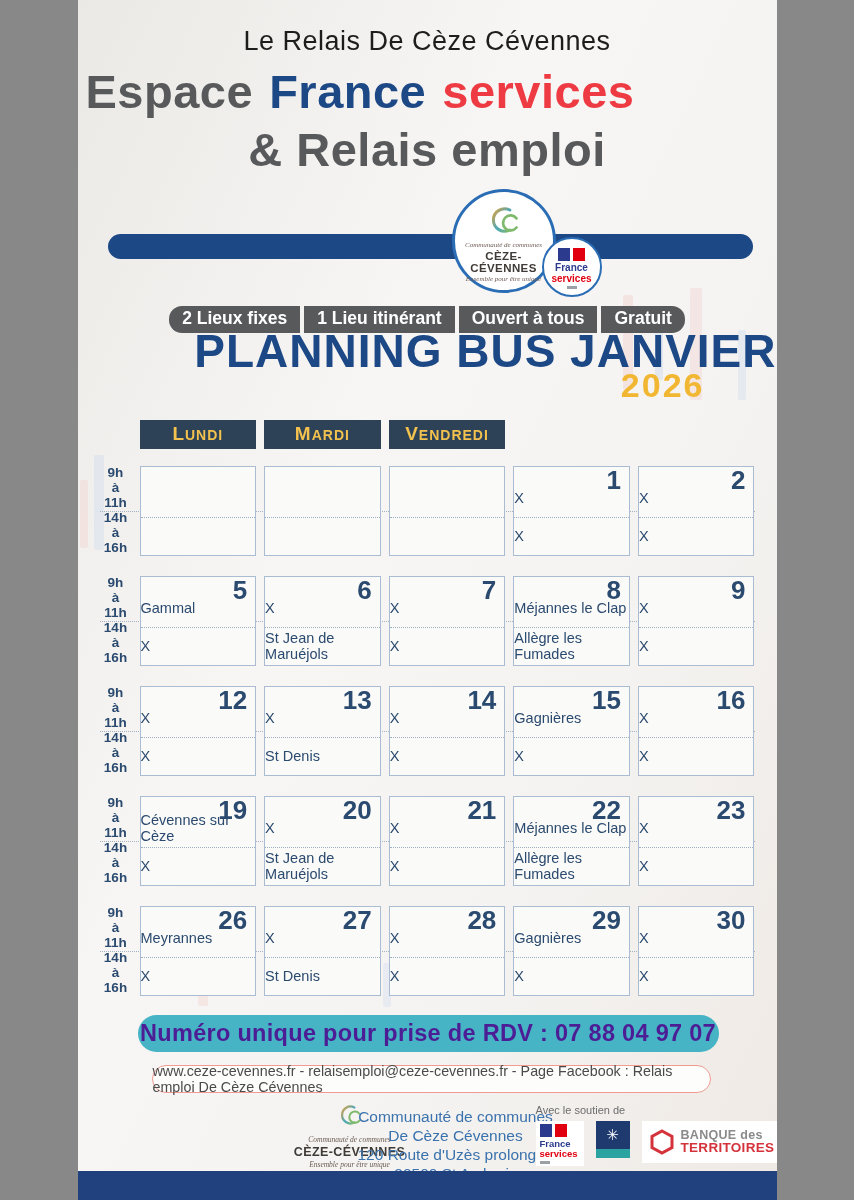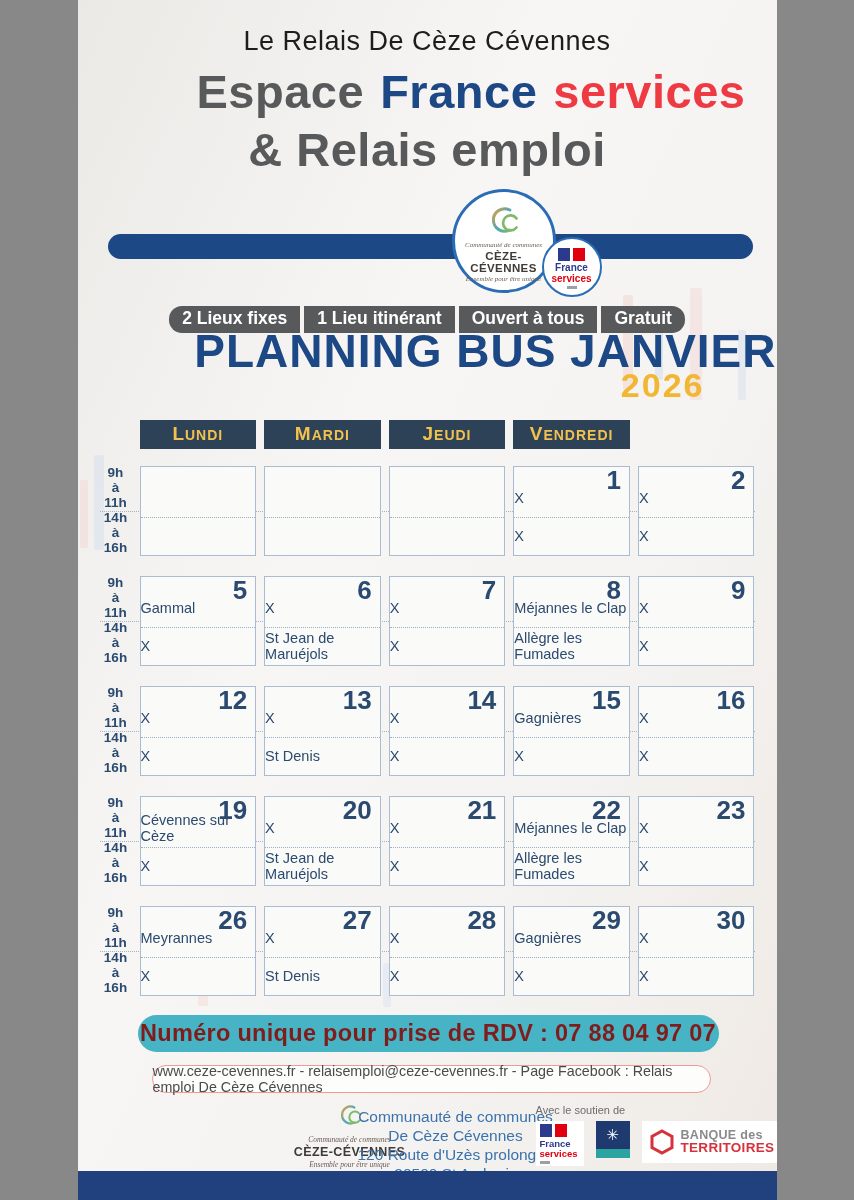--- a/index.html
+++ b/index.html
@@ -6,22 +6,22 @@
   .poster{
     position:relative;width:699px;height:1200px;margin:0 auto;overflow:hidden;
     background:linear-gradient(115deg,#ebe9e6 0%,#f7f6f4 38%,#f4f3f1 68%,#efe9e4 100%);
     font-family:"Liberation Sans","DejaVu Sans",sans-serif;
   }
   
   .deco{position:absolute;border-radius:2px;}
   
   .subtitle{position:absolute;top:26px;left:0;width:100%;text-align:center;
     font-size:27px;font-weight:500;color:#1d1d1b;letter-spacing:.5px;}
-  .title1{position:absolute;top:64px;left:0;width:100%;text-align:center;
-    font-size:47px;font-weight:800;letter-spacing:.5px;padding-left:44px;}
+  .title1{position:absolute;top:64px;left:0;width:100%;
+    font-size:47px;font-weight:800;letter-spacing:.5px;}
   .title1 span{margin:0 8px;}
   .w-gray{color:#58595b;}
   .w-blue{color:#1d4886;}
   .w-red{color:#ee3a43;}
   .title2{position:absolute;top:122px;left:0;width:100%;text-align:center;
     font-size:47px;font-weight:800;color:#58595b;letter-spacing:.5px;}
   
   .band{position:absolute;top:234px;left:30px;right:24px;height:25px;border-radius:13px;background:#1d4886;}
   .org-circle{position:absolute;left:374px;top:189px;width:104px;height:104px;border-radius:50%;
     background:#fff;border:3px solid #2a6db5;z-index:2;text-align:center;box-sizing:border-box;padding-top:8px;}
@@ -64,21 +64,21 @@
     display:flex;flex-direction:column;box-sizing:border-box;}
   .day-num{position:absolute;top:-1px;right:8px;font-size:26px;font-weight:700;color:#2b4a6f;line-height:1.15;z-index:2;}
   .half{flex:1;display:flex;align-items:center;justify-content:flex-start;
     font-size:14.5px;color:#2b4a6f;font-weight:500;}
   .half.am{border-bottom:1.6px dotted #9db0c4;padding-top:12px;}
   .vacation-overlay{grid-column:2/5;grid-row:1;position:relative;z-index:3;align-self:stretch;
     display:flex;align-items:center;justify-content:center;
     font-size:40px;font-weight:600;color:#2d4f76;letter-spacing:.5px;white-space:nowrap;}
   
   .phone-bar{position:absolute;top:1015px;left:60px;right:58px;height:37px;border-radius:19px;
-    background:#46b4c4;color:#7f1d1d;font-size:23.5px;font-weight:800;
+    background:#46b4c4;color:#4c1d95;font-size:23.5px;font-weight:800;
     display:flex;align-items:center;justify-content:center;z-index:2;letter-spacing:.3px;}
   .contact-bar{position:absolute;top:1065px;left:74px;right:66px;height:26px;border-radius:14px;
     background:#fdfdfc;border:1.5px solid #f09a92;display:flex;align-items:center;justify-content:center;
     font-size:14.3px;color:#4a4a4a;z-index:2;}
   
   .footer-org{position:absolute;left:202px;top:1100px;width:140px;text-align:center;z-index:2;}
   .footer-org .org-line1{font-size:7.5px;}
   .footer-org .org-name{font-size:12.5px;}
   .footer-org .org-tag{font-size:7.5px;}
   .footer-address{position:absolute;left:278px;top:1108px;width:200px;text-align:center;
@@ -161,21 +161,20 @@
   </div>
 
   <div class="planning-title">PLANNING BUS JANVIER</div>
   <div class="planning-year">2026</div>
 
   <div class="calendar">
       <div class="cal-row cal-head-row">
         <div class="head-spacer"></div>
         <div class="day-head">Lundi</div>
         <div class="day-head">Mardi</div>
-        <div class="day-head">Jeudi</div>
         <div class="day-head">Vendredi</div>
       </div>
       <div class="cal-row week-row">
         <div class="time-col">
           <div class="time-half">
             <div class="time-line">9h</div>
             <div class="time-line">à</div>
             <div class="time-line">11h</div>
           </div>
           <div class="time-half">

